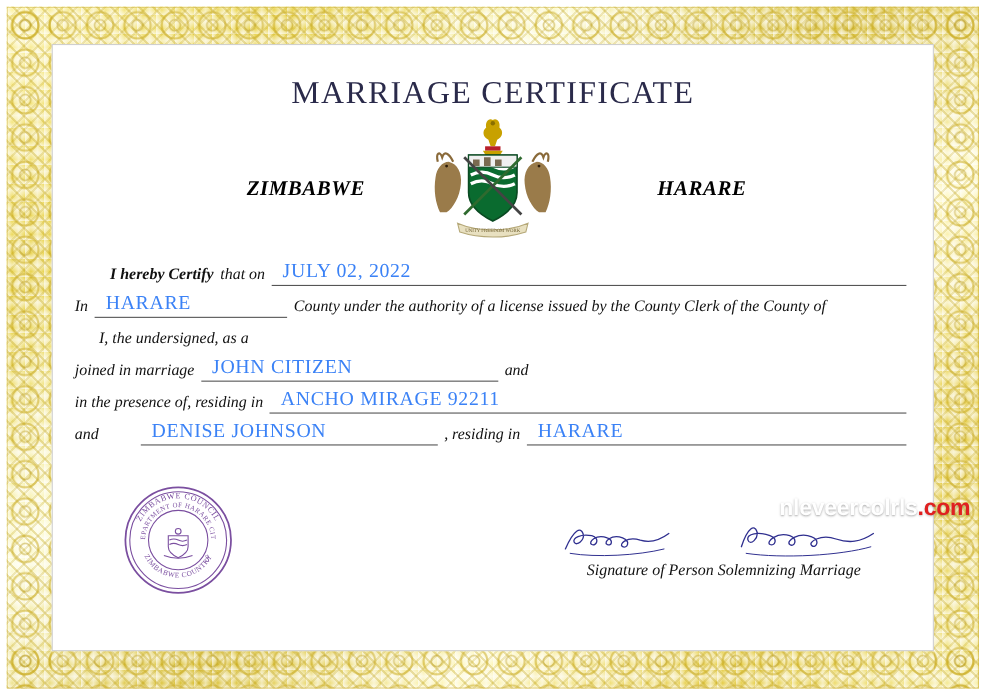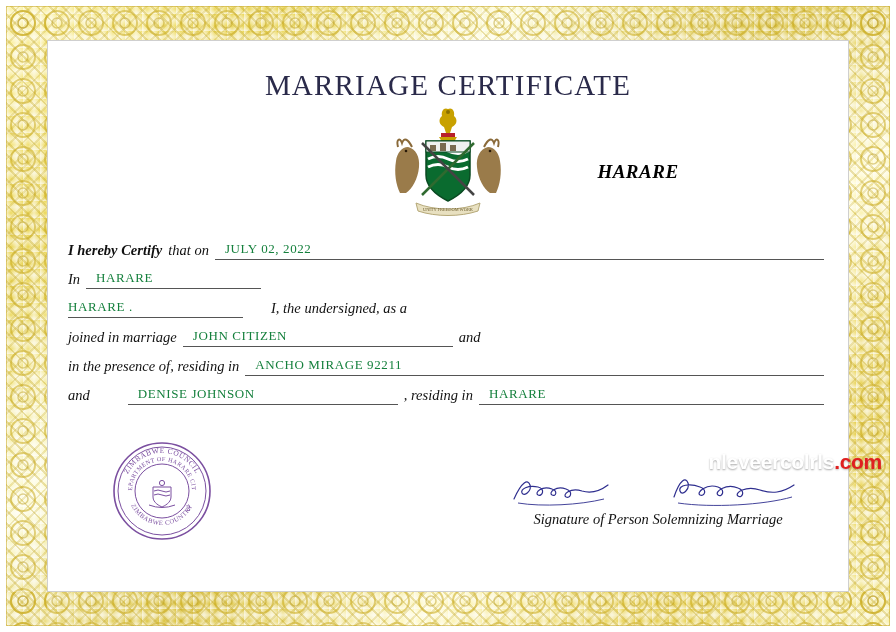--- a/index.html
+++ b/index.html
@@ -136,35 +136,36 @@
   }
   .lbl {
     font-style: italic;
     white-space: nowrap;
     padding-bottom: 3px;
     line-height: 1;
   }
   .lbl.strong {
     font-weight: bold;
     font-style: italic;
+    margin-left: 32px;
   }
   .fill {
     position: relative;
     border-bottom: 1px solid #555;
     flex: 1 1 auto;
     height: 19px;
     margin: 0 6px;
   }
   .fill .val {
     position: absolute;
     left: 10px;
     bottom: 2px;
     font-family: "Liberation Serif", serif;
-    font-size: 13px;
-    color: #15803d;
+    font-size: 18px;
+    color: #3b82f6;
     letter-spacing: 0.6px;
     white-space: nowrap;
   }
   .fill.w-md { flex: 0 0 175px; }
   .fill.w-xl { flex: 0 0 270px; }
 
   
   .seal {
     position: absolute;
     left: 62px;
@@ -259,43 +260,42 @@
       <rect x="44" y="38" width="44" height="11" fill="#f0f0f0" stroke="#0a4a22" stroke-width="1"></rect>
       <path d="M48,48 L48,42 L54,42 L54,48 Z M58,48 L58,40 L64,40 L64,48 Z M68,48 L68,42 L74,42 L74,48 Z" fill="#7a6a50"></path>
 
       <line x1="40" y1="92" x2="92" y2="40" stroke="#2f6a2f" stroke-width="2.5"></line>
       <line x1="92" y1="92" x2="40" y2="40" stroke="#444" stroke-width="2.5"></line>
 
       <path d="M34,100 C52,108 80,108 98,100 L96,108 C78,114 54,114 36,108 Z" fill="#e8e0c0" stroke="#b5a878" stroke-width="1"></path>
       <text x="66" y="108" font-size="4.4" text-anchor="middle" fill="#6a5a2a" font-family="Liberation Serif, serif">UNITY FREEDOM WORK</text>
     </svg>
 
+    <div class="country-label">ZIMBABWE</div>
     <div class="city-label">HARARE</div>
 
     <div class="form">
 
       <div class="row">
         <span class="lbl strong">I hereby Certify</span>
         <span class="lbl" style="margin-left:6px">that on</span>
         <span class="fill">
           <span class="val">JULY 02, 2022</span>
         </span>
       </div>
 
       <div class="row">
         <span class="lbl">In</span>
         <span class="fill w-md">
           <span class="val">HARARE</span>
         </span>
-      </div>
-
-      <div class="row">
-        <span class="fill w-md" style="margin-left:0">
-          <span class="val" style="left:0">HARARE .</span>
-        </span>
+        <span class="lbl">County under the authority of a license issued by the County Clerk of the County of</span>
+      </div>
+
+      <div class="row">
         <span class="lbl" style="margin-left:22px">I, the undersigned, as a</span>
       </div>
 
       <div class="row">
         <span class="lbl">joined in marriage</span>
         <span class="fill w-xl">
           <span class="val">JOHN CITIZEN</span>
         </span>
         <span class="lbl">and</span>
       </div>

